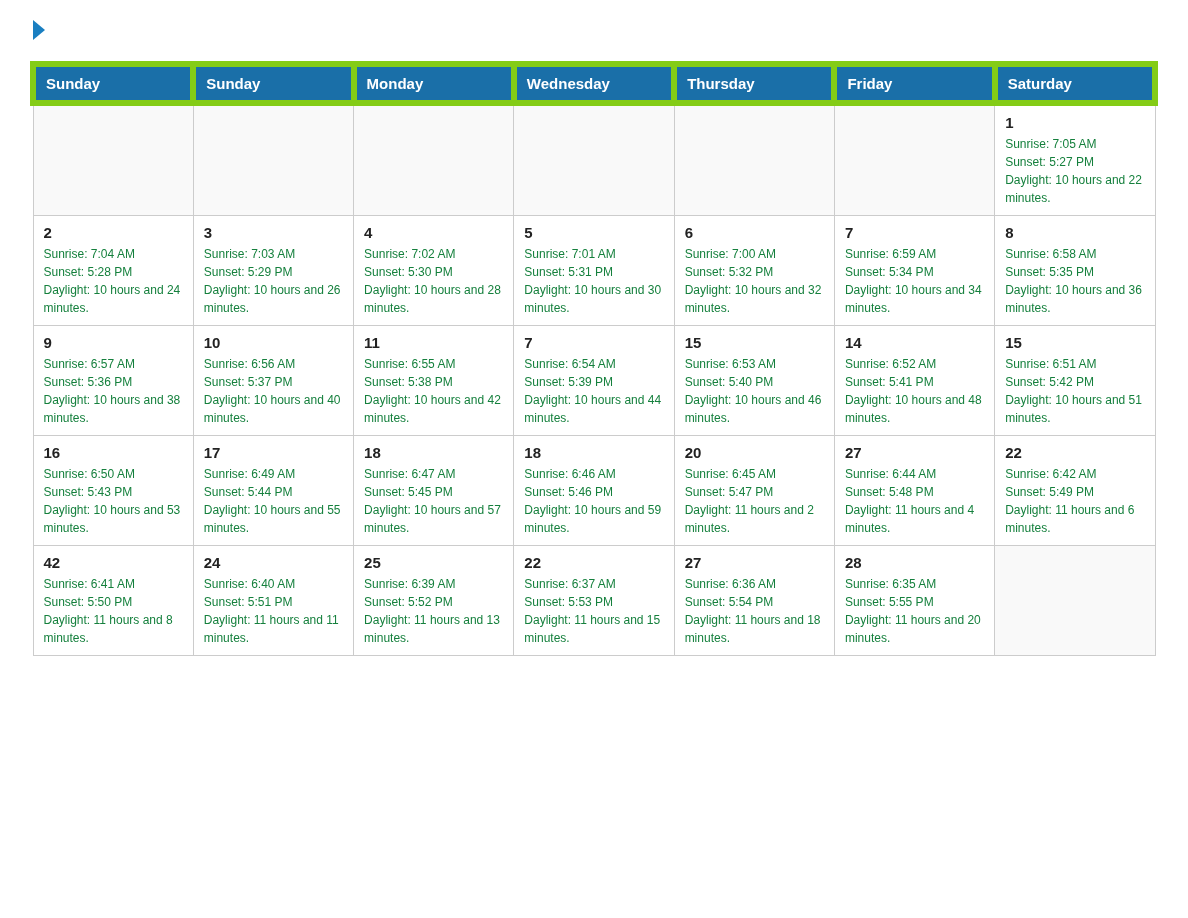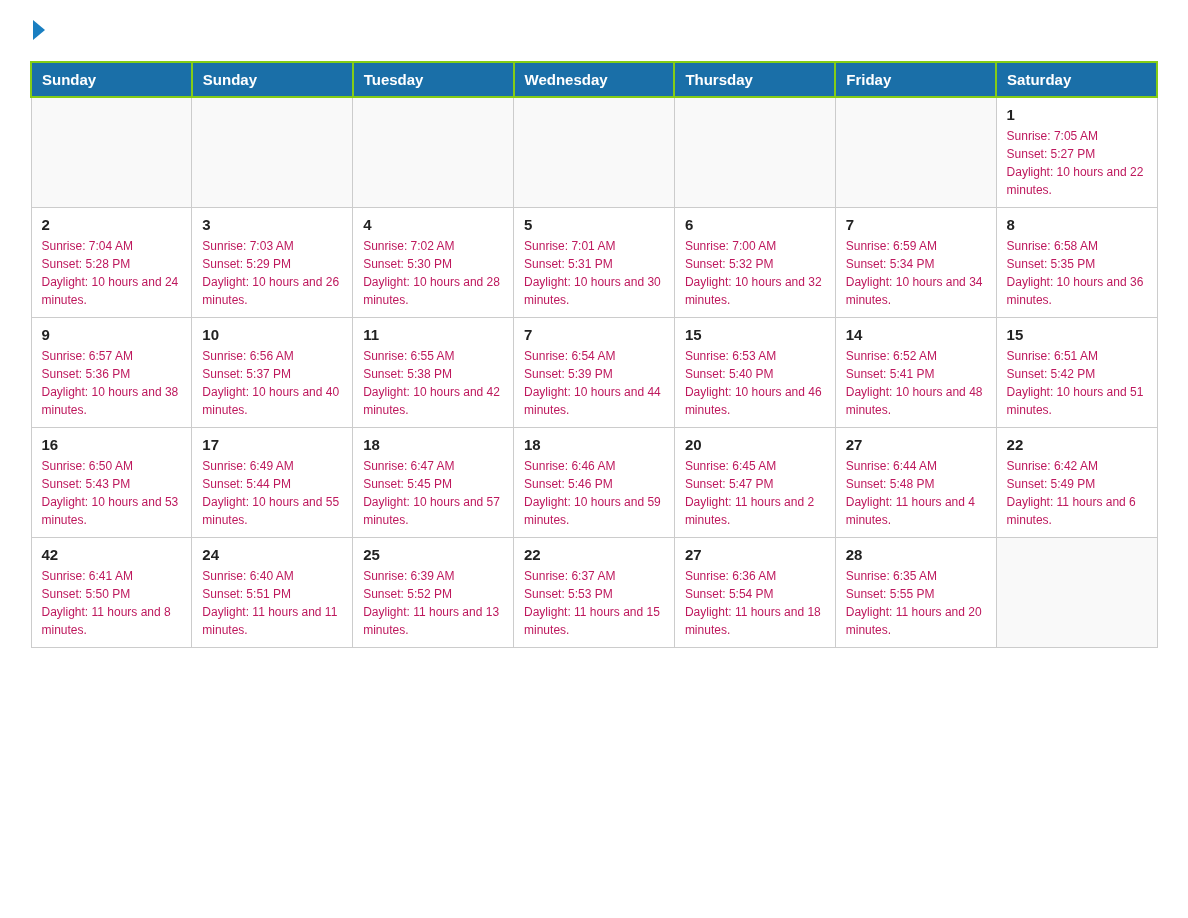--- a/index.html
+++ b/index.html
@@ -62,21 +62,21 @@
       width: 100%;
       border-collapse: collapse;
       border: 1px solid #aaa;
     }
     .calendar th {
       background-color: #1a6fa8;
       color: #fff;
       font-size: 15px;
       font-weight: bold;
       padding: 8px 10px;
-      border: 2px solid #84cc16;
+      border: 6px solid #84cc16;
       text-align: left;
       margin-top: 28px;
     }
     .calendar td {
       vertical-align: top;
       padding: 8px 10px;
       border: 1px solid #ccc;
       width: 14.28%;
       min-height: 100px;
       font-size: 12.5px;
@@ -84,21 +84,21 @@
     }
     .day-number {
       font-size: 15px;
       font-weight: bold;
       color: #222;
       display: block;
       margin-bottom: 4px;
     }
     .day-info {
       font-size: 12px;
-      color: #be185d;
+      color: #15803d;
       line-height: 1.5;
     }
     .empty-cell {
       background: #f9f9f9;
     }
     tr.week-row td {
       height: 110px;
     }
   </style>
 </head>
@@ -116,21 +116,21 @@
     <div class="main-title"></div>
     <div class="subtitle"></div>
   </div>
 </div>
 
 <table class="calendar">
   <thead>
     <tr>
     <th>Sunday</th>
         <th>Sunday</th>
-        <th>Tuesday</th>
+        <th>Monday</th>
         <th>Wednesday</th>
         <th>Thursday</th>
         <th>Friday</th>
         <th>Saturday</th>
       </tr>
   </thead>
   <tbody id="calendar-body">
   <tr class="week-row">
         <td class="empty-cell"></td>
         <td class="empty-cell"></td>

